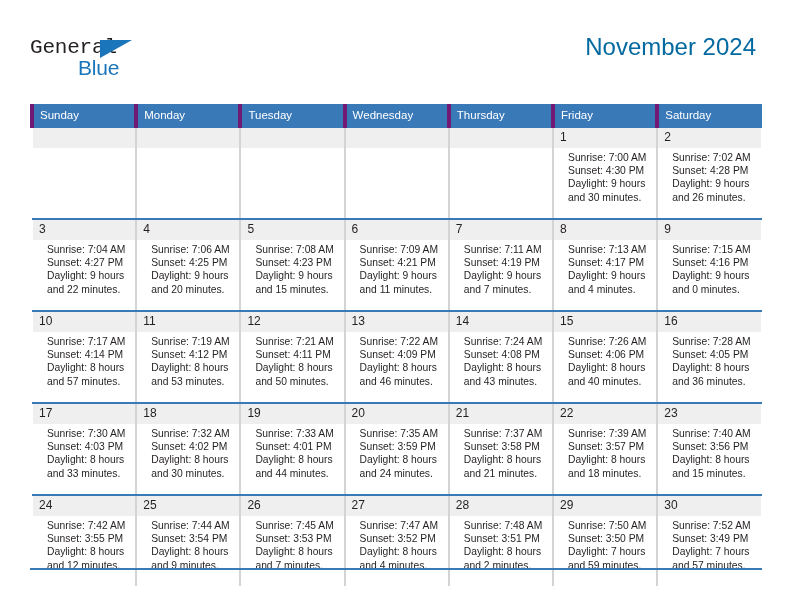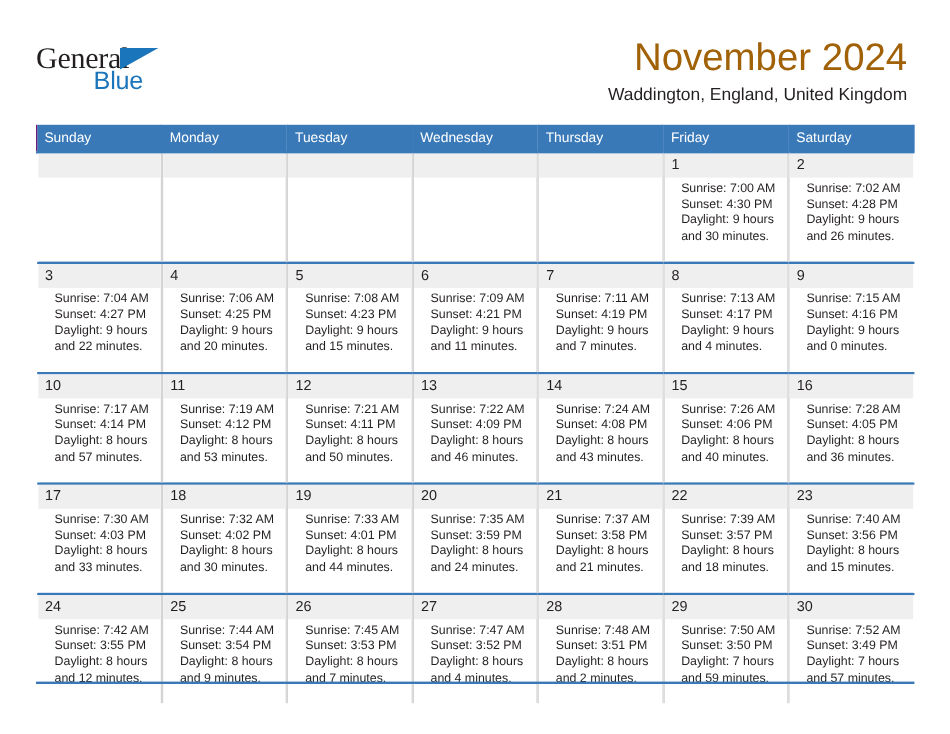--- a/index.html
+++ b/index.html
@@ -33,24 +33,24 @@
     position: absolute;
     left: 30px;
     top: 36px;
     width: 130px;
     height: 46px;
   }
   .logo-general {
     position: absolute;
     left: 0;
     top: 0;
-    font-size: 25px;
+    font-size: 21px;
     letter-spacing: -0.2px;
     color: #231f20;
-    font-family: Liberation Serif, serif;
+    font-family: Liberation Mono, monospace;
   }
   .logo-tri {
     position: absolute;
     left: 70px;
     top: 4px;
     width: 0;
     height: 0;
     border-left: 32px solid #1b75bb;
     border-bottom: 18px solid transparent;
   }
@@ -63,23 +63,23 @@
     color: #1b75bb;
     font-family: "Liberation Sans", sans-serif;
   }
   .title-block {
     position: absolute;
     right: 36px;
     top: 30px;
     text-align: right;
   }
   .cal-title {
-    font-size: 32px;
+    font-size: 24px;
     font-weight: normal;
-    color: #a16207;
+    color: #0369a1;
     line-height: 34px;
     white-space: nowrap;
   }
   .cal-subtitle {
     margin-top: 6px;
     font-size: 14.5px;
     font-weight: normal;
     color: #231f20;
     line-height: 18px;
     white-space: nowrap;
@@ -95,21 +95,21 @@
     table-layout: fixed;
   }
   .calendar th {
     background: #3a79b8;
     color: #ffffff;
     font-weight: normal;
     font-size: 11.5px;
     text-align: left;
     padding: 5px 0 5px 6px;
     height: 12px;
-    border-left: 1px solid #701a75;
+    border-left: 4px solid #701a75;
     border-right: 1px solid #3a79b8;
   }
   .calendar td {
     vertical-align: top;
     padding: 0;
     width: 104.57px;
     height: 90px;
     border-top: 2px solid #3a79b8;
     background: #ffffff;
   }
@@ -153,21 +153,20 @@
 <div class="page">
 
   <div class="header">
     <div class="logo">
       <span class="logo-general">General</span>
       <span class="logo-tri"></span>
       <span class="logo-blue">Blue</span>
     </div>
     <div class="title-block">
       <div class="cal-title">November 2024</div>
-      <div class="cal-subtitle">Waddington, England, United Kingdom</div>
     </div>
   </div>
 
   <table class="calendar">
     <thead>
       <tr id="weekday-row">
           <th>Sunday</th>
           <th>Monday</th>
           <th>Tuesday</th>
           <th>Wednesday</th>

